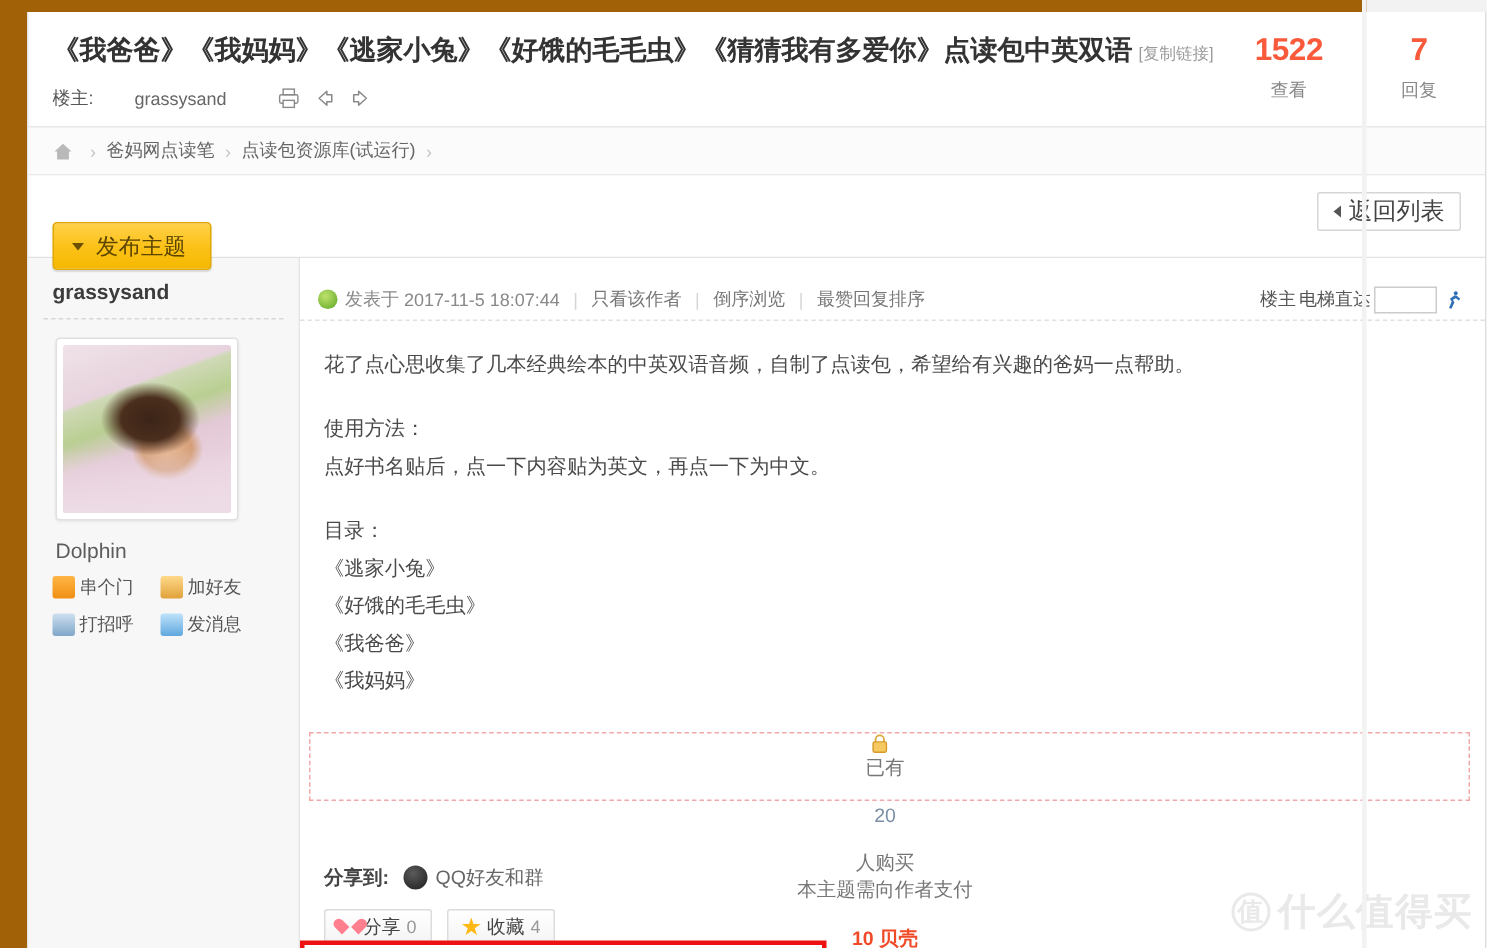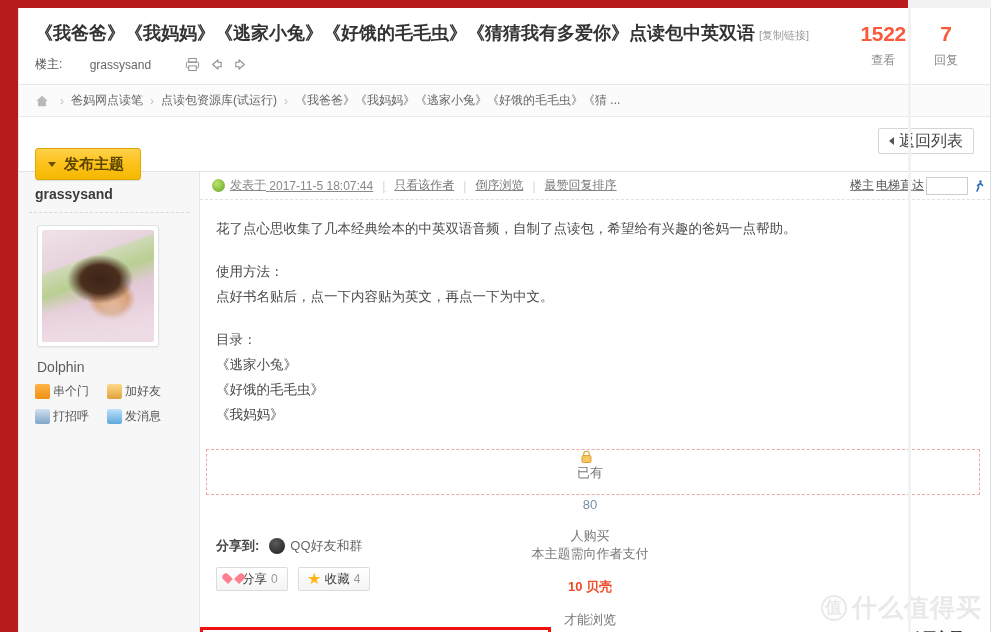--- a/index.html
+++ b/index.html
@@ -9,21 +9,21 @@
     overflow: hidden;
     background: #f2f2f2;
     font-family: "Liberation Sans", "DejaVu Sans", sans-serif;
     font-size: 13px;
     color: #444;
   }
 
   #page {
     position: relative;
     width: 911px; height: 632px;
-    background: #b91c1c;
+    background: #a16207;
   }
 
   
   .wrap {
     position: absolute;
     left: 18px; top: 8px;
     width: 973px;
     background: #ffffff;
     border-left: 1px solid #e4e4e4;
     border-right: 1px solid #dedede;
@@ -61,21 +61,21 @@
     gap: 12px;
   }
   .thread-sub .author-label { color: #555; }
   .head-icons { display: flex; align-items: center; gap: 9px; margin-left: 22px; }
   .head-icons .ic { width: 15px; height: 15px; display: inline-block; cursor: pointer; }
 
   .counters {
     position: absolute;
     right: 24px; top: 14px;
     display: flex;
-    gap: 20px;
+    gap: 44px;
     text-align: center;
   }
   .counters .cnum {
     font-size: 21px;
     font-weight: bold;
     color: #fa5a3c;
     line-height: 24px;
     letter-spacing: -0.3px;
   }
   .counters .clabel {
@@ -118,21 +118,21 @@
     display: inline-flex;
     align-items: center;
     gap: 8px;
     height: 32px;
     padding: 0 16px 0 12px;
     border-radius: 3px;
     background: linear-gradient(to bottom, #ffd14a 0%, #fcc21a 50%, #f5b800 100%);
     border: 1px solid #e0a800;
     color: #5b4500;
     font-size: 15px;
-    font-weight: bold;
+    font-weight: normal;
     cursor: pointer;
     box-shadow: 0 1px 1px rgba(0,0,0,.12);
     margin-top: 40px;
   }
   .btn-post .caret {
     width: 0; height: 0;
     border-left: 4px solid transparent;
     border-right: 4px solid transparent;
     border-top: 5px solid #6a5000;
   }
@@ -238,26 +238,25 @@
 
   .post-main {
     flex: 1;
     padding: 0;
     position: relative;
   }
   .post-head {
     display: flex;
     align-items: center;
     height: 28px;
-    padding: 0 4px 0 12px;
+    padding: 0 14px 0 12px;
     font-size: 12px;
     color: #888;
     border-bottom: 1px dashed #e0e0e0;
-    margin-top: 0;
-    text-decoration: underline;
+    margin-top: 14px;
   }
   .dot-ic {
     width: 13px; height: 13px;
     border-radius: 50%;
     background: radial-gradient(circle at 38% 34%, #bfe36d, #7ab83a 70%, #5f9a29);
     margin-right: 5px;
     flex: none;
   }
   .post-head .sep2 { color: #d5d5d5; margin: 0 9px; }
   .post-head a { color: #777; text-decoration: none; cursor: pointer; }
@@ -465,21 +464,20 @@
       <span class="home-ic">
         <svg width="14" height="14" viewBox="0 0 16 16">
             <path d="M8 2 L14.5 8 L12.5 8 L12.5 14 L3.5 14 L3.5 8 L1.5 8 Z" fill="#b9b9b9"></path>
           </svg>
       </span>
       <span class="sep">›</span>
       <a>爸妈网点读笔</a>
       <span class="sep">›</span>
       <a>点读包资源库(试运行)</a>
       <span class="sep">›</span>
-      <span class="cur">《我爸爸》《我妈妈》《逃家小兔》《好饿的毛毛虫》《猜 ...</span>
     </div>
 
     <div class="action-bar">
       <div class="btn-post">
         <span class="caret"></span>
         <span>发布主题</span>
       </div>
       <div class="btn-back">
         <span class="larr"></span>
         <span>返回列表</span>
@@ -541,31 +539,32 @@
 
         <div class="post-body">
           <p>花了点心思收集了几本经典绘本的中英双语音频，自制了点读包，希望给有兴趣的爸妈一点帮助。</p>
           <div class="gap"></div>
           <p>使用方法：</p>
           <p>点好书名贴后，点一下内容贴为英文，再点一下为中文。</p>
           <div class="gap"></div>
           <p>目录：</p>
           <p>《逃家小兔》</p>
           <p>《好饿的毛毛虫》</p>
+          <p>《我爸爸》</p>
           <p>《我妈妈》</p>
         </div>
 
         <div class="pay-zone">
           <span class="lock-ic">
             <svg width="13" height="14" viewBox="0 0 14 15">
                 <path d="M4 6 V4.3 a3 3 0 0 1 6 0 V6" fill="none" stroke="#e0a73a" stroke-width="1.3"></path>
                 <rect x="2.2" y="6" width="9.6" height="7.4" rx="1.2" fill="#f6c860" stroke="#d79a28" stroke-width="1"></rect>
               </svg>
           </span>
-          <span>已有</span>&nbsp;<span class="n-buyers">80</span>&nbsp;<span>人购买</span>
+          <span>已有</span>&nbsp;<span class="n-buyers">20</span>&nbsp;<span>人购买</span>
           <span class="gap-sp"></span>
           <span>本主题需向作者支付</span>&nbsp;<span class="price">10 贝壳</span>&nbsp;<span>才能浏览</span>
           <span class="buy-btn">
             <span class="coin-ic">
               <svg width="16" height="15" viewBox="0 0 16 15">
                   <ellipse cx="5" cy="11.5" rx="4" ry="2" fill="#f3c23b" stroke="#d49a18" stroke-width=".8"></ellipse>
                   <ellipse cx="5" cy="9.3" rx="4" ry="2" fill="#f9d664" stroke="#d49a18" stroke-width=".8"></ellipse>
                   <rect x="9" y="4" width="5" height="7.6" rx="1" fill="#f3c23b" stroke="#d49a18" stroke-width=".8"></rect>
                   <rect x="9.6" y="2" width="4" height="2.6" rx=".7" fill="#f9d664" stroke="#d49a18" stroke-width=".8"></rect>
                 </svg>

